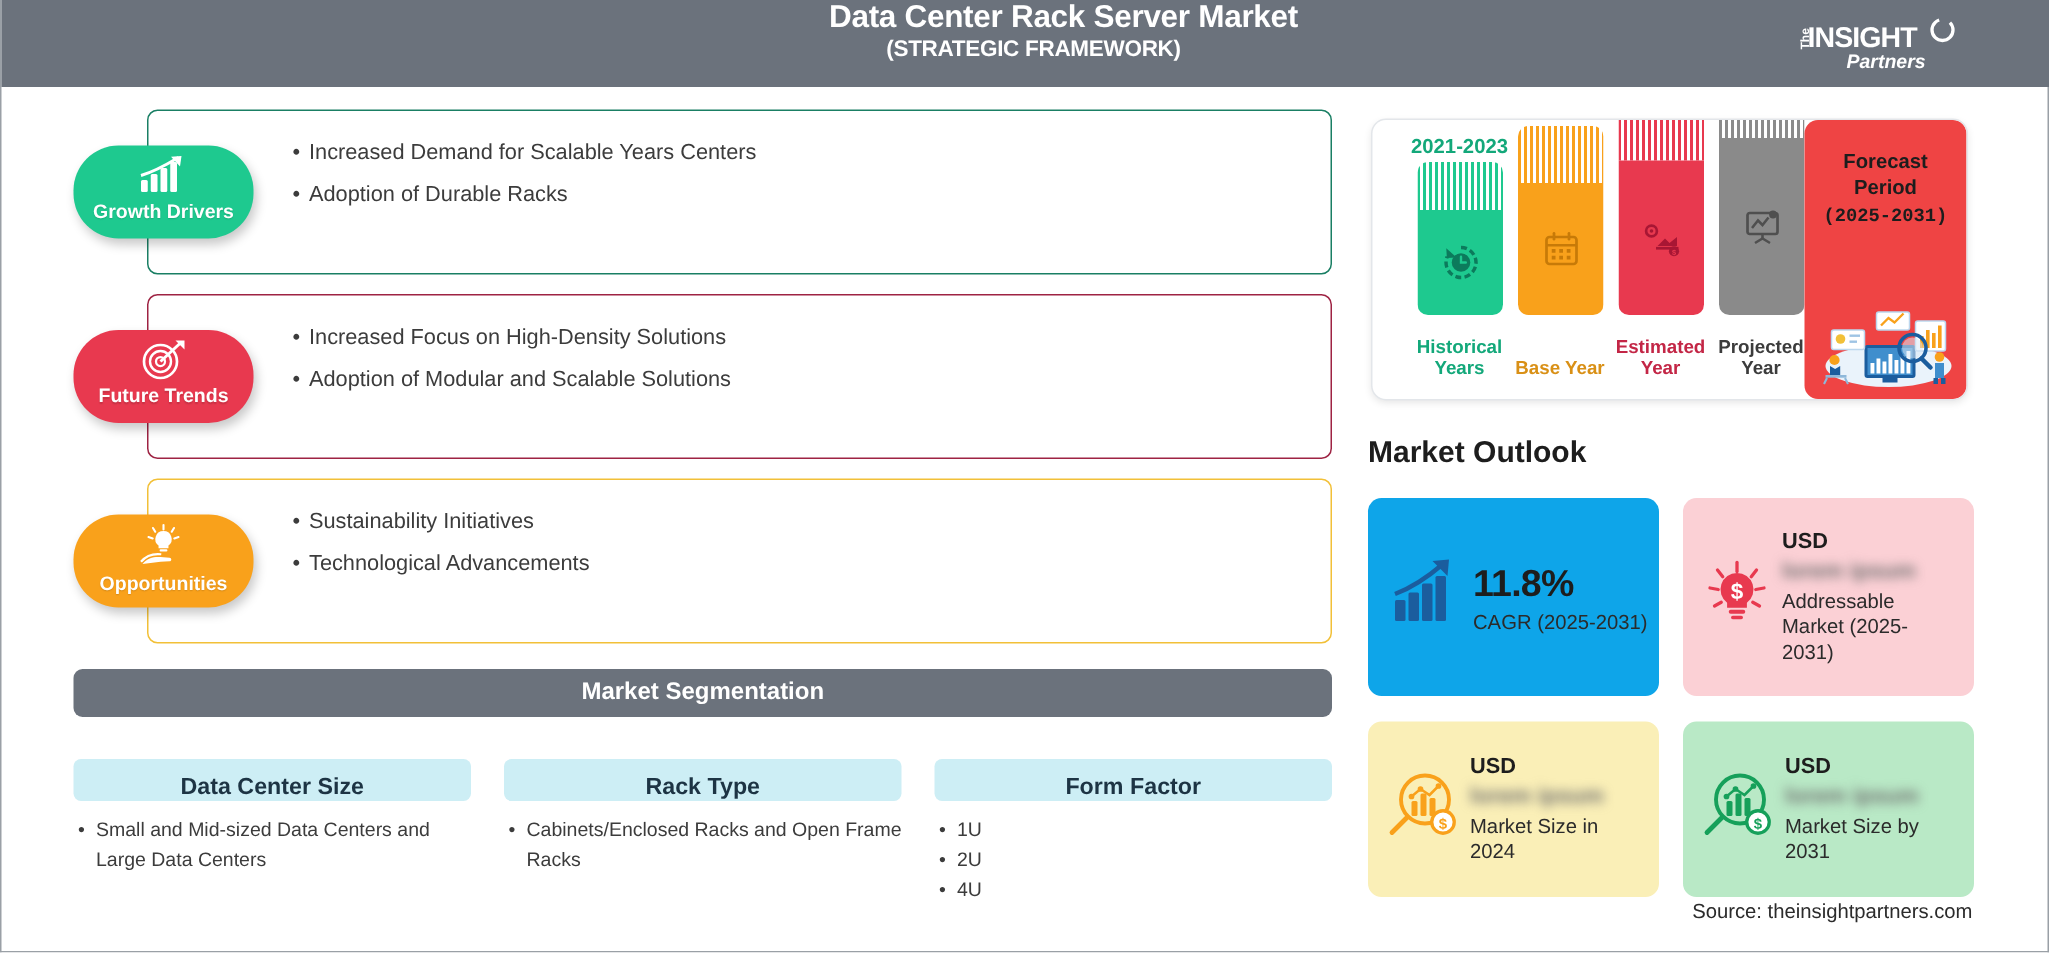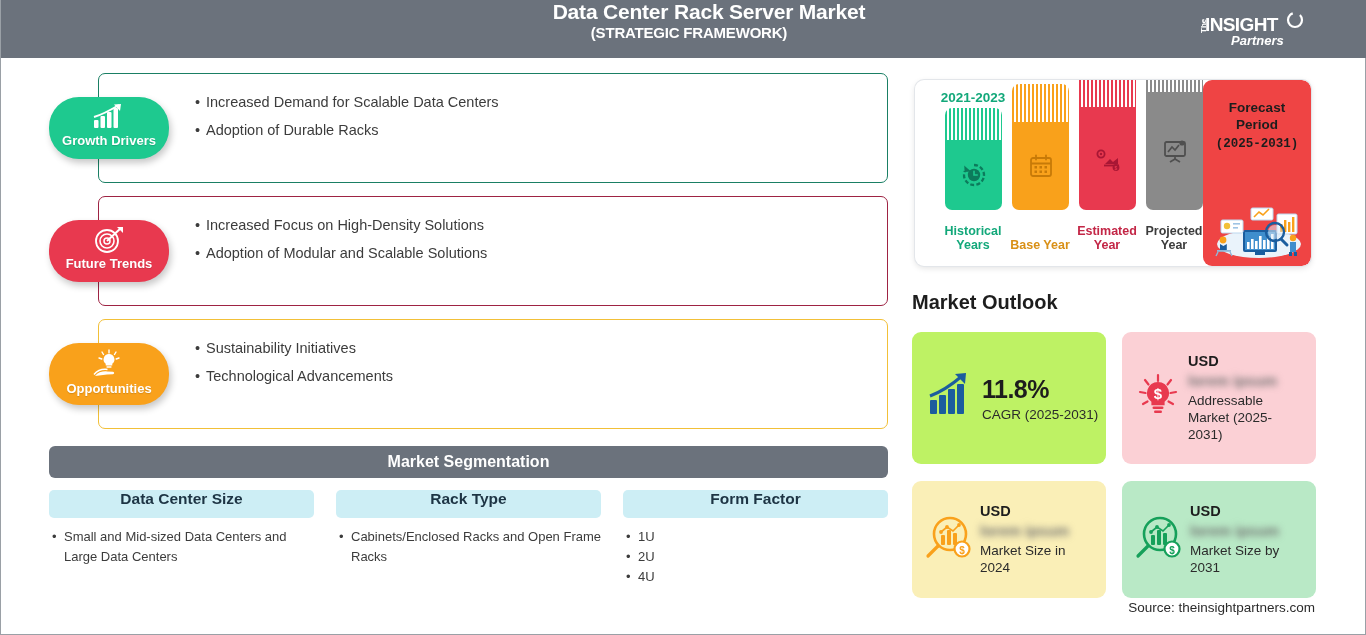--- a/index.html
+++ b/index.html
@@ -106,21 +106,21 @@
     display: flex; align-items: center; justify-content: center;
   }
   #seg-header-label {
     color: #ffffff; font-size: 16px; font-weight: bold;
   }
   .seg-col { position: absolute; top: 490px; }
   .seg-col-head {
     background: #cdeef5;
     border-radius: 5px;
     height: 28px;
-    display: flex; align-items: flex-start; justify-content: center;
+    display: flex; align-items: flex-end; justify-content: center; margin-top: 16px;
   }
   .seg-col-head span {
     color: #1d3444; font-size: 15.5px; font-weight: bold;
   }
   .seg-list { margin-top: 9px; padding-left: 3px; }
   .seg-item {
     font-size: 13px;
     color: #3c3c3c;
     line-height: 20px;
     padding-left: 12px;
@@ -249,21 +249,21 @@
         <text x="2" y="17" transform="rotate(-90 12 14)" fill="#ffffff" font-family="Liberation Sans, sans-serif" font-size="8" font-weight="bold">The</text>
         <text x="14" y="22" fill="#ffffff" font-family="Liberation Sans, sans-serif" font-size="19" font-weight="bold" letter-spacing="-0.6">INSIGHT</text>
         <circle cx="104" cy="11" r="7" fill="none" stroke="#ffffff" stroke-width="2.2" stroke-dasharray="36 10" transform="rotate(-45 104 11)"></circle>
         <text x="40" y="36" fill="#ffffff" font-family="Liberation Sans, sans-serif" font-size="13" font-weight="bold" font-style="italic">Partners</text>
       </svg>
     </div>
   </div>
 
   <div class="panel" id="panel-0" style="top:73px;height:110px;border:1.3px solid #1a7f64;">
     <div class="panel-bullets">
-      <div class="bullet">Increased Demand for Scalable Data Centers</div>
+      <div class="bullet">Increased Demand for Scalable Years Centers</div>
       <div class="bullet">Adoption of Durable Racks</div>
     </div>
   </div>
   <div class="badge" style="top:97px;background:#1ec98f;">
     <svg width="36" height="28" viewBox="0 0 36 28">
       <rect x="3" y="17" width="4.5" height="8" fill="#ffffff" rx="1"></rect>
       <rect x="9.5" y="13" width="4.5" height="12" fill="#ffffff" rx="1"></rect>
       <rect x="16" y="9" width="4.5" height="16" fill="#ffffff" rx="1"></rect>
       <rect x="22.5" y="5" width="4.5" height="20" fill="#ffffff" rx="1"></rect>
       <path d="M3 14 C10 12, 18 8, 28 2" stroke="#ffffff" stroke-width="2" fill="none"></path>
@@ -471,21 +471,21 @@
           <path d="M81 48 h6 v10 h-6 z" fill="#3f8ecd"></path>
           <rect x="80" y="58" width="3" height="4" fill="#1b5d9e"></rect>
           <rect x="85" y="58" width="3" height="4" fill="#1b5d9e"></rect>
         </g>
       </svg>
     </div>
   </div>
 
   <div id="outlook-title">Market Outlook</div>
 
-  <div class="ocard" style="left:911px;top:332px;width:194px;height:132px;background:#bef264;padding-left:14px;">
+  <div class="ocard" style="left:911px;top:332px;width:194px;height:132px;background:#0ea5e9;padding-left:14px;">
     <div class="ocard-icon">
       <svg width="52" height="48" viewBox="0 0 52 48">
         <rect x="4" y="28" width="7" height="14" fill="#1b5d9e" rx="1"></rect>
         <rect x="13" y="23" width="7" height="19" fill="#1b5d9e" rx="1"></rect>
         <rect x="22" y="17" width="7" height="25" fill="#1b5d9e" rx="1"></rect>
         <rect x="31" y="12" width="7" height="30" fill="#1b5d9e" rx="1"></rect>
         <path d="M4 24 C12 21, 22 16, 36 4" stroke="#1b5d9e" stroke-width="3" fill="none"></path>
         <path d="M29 2 L40 1 L39 12 Z" fill="#1b5d9e"></path>
       </svg>
     </div>

